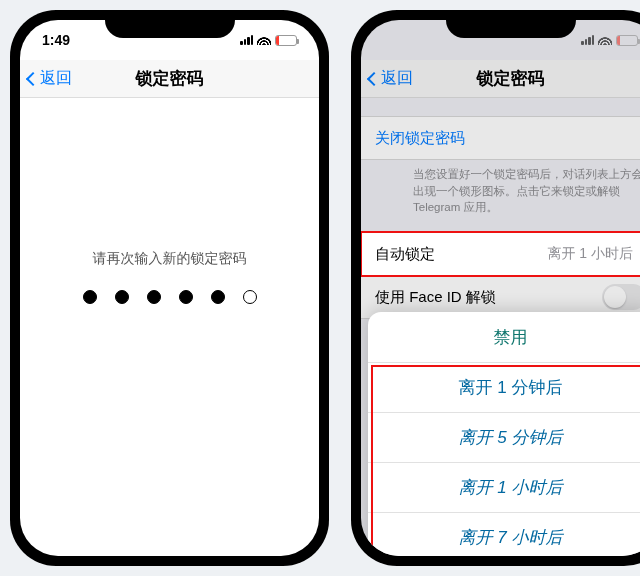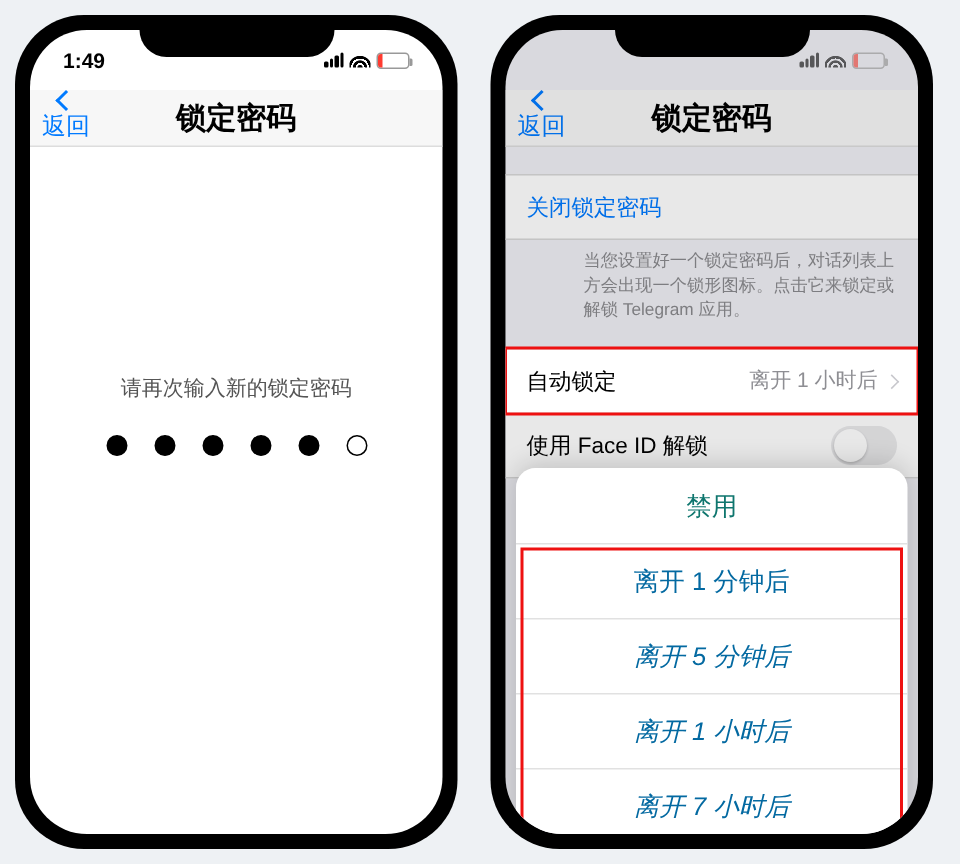--- a/index.html
+++ b/index.html
@@ -1,33 +1,33 @@
 <!DOCTYPE html>
 <html><head>
 <meta charset="utf-8">
 <style>
   * { box-sizing: border-box; margin: 0; padding: 0; }
   body { background: #eef1f4; font-family: -apple-system, "Helvetica Neue", Arial, sans-serif; width: 640px; height: 576px; overflow: hidden; display: flex; gap: 22px; padding: 10px 10px; }
-  .phone { width: 295px; height: 556px; background: #000; border-radius: 46px; padding: 10px; position: relative; flex-shrink: 0; }
+  .phone { width: 319px; height: 556px; background: #000; border-radius: 46px; padding: 10px; position: relative; flex-shrink: 0; }
   .screen { width: 100%; height: 100%; background: #f7f7f7; border-radius: 38px; overflow: hidden; position: relative; }
   .notch { position: absolute; top: 0; left: 50%; transform: translateX(-50%); width: 130px; height: 28px; background: #000; border-bottom-left-radius: 18px; border-bottom-right-radius: 18px; z-index: 10; }
   .statusbar { height: 40px; display: flex; align-items: center; justify-content: space-between; padding: 0 22px; font-size: 14px; font-weight: 600; }
   .status-right { display: flex; align-items: center; gap: 4px; }
   .signal { display: inline-flex; align-items: flex-end; gap: 1px; }
   .signal i { width: 2.5px; background: #000; display: inline-block; border-radius: 1px; }
   .signal i:nth-child(1){height:4px}.signal i:nth-child(2){height:6px}.signal i:nth-child(3){height:8px}.signal i:nth-child(4){height:10px}
   .wifi { width: 14px; height: 10px; position: relative; }
   .wifi::before { content:""; position:absolute; inset:0; background: radial-gradient(circle at 50% 100%, #000 1.5px, transparent 2px), radial-gradient(circle at 50% 100%, transparent 3px, #000 3px, #000 4.5px, transparent 5px), radial-gradient(circle at 50% 100%, transparent 6px, #000 6px, #000 7.5px, transparent 8px); }
   .battery { width: 22px; height: 11px; border: 1px solid #999; border-radius: 3px; position: relative; }
   .battery::after { content:""; position:absolute; right:-3px; top:3px; width:2px; height:5px; background:#999; border-radius:0 1px 1px 0; }
   .battery i { display:block; width:15%; height:100%; background:#ff3b30; border-radius:2px 0 0 2px; }
   .navbar { height: 38px; display: flex; align-items: center; position: relative; padding: 0 8px; border-bottom: 0.5px solid #ddd; background: #f7f7f7; }
-  .back { display: flex; align-items: center; color: #007aff; font-size: 16px; gap: 2px; flex-direction: column; }
+  .back { display: flex; align-items: center; color: #007aff; font-size: 16px; gap: 2px; }
   .chev-left { width: 10px; height: 10px; border-left: 2.2px solid #007aff; border-bottom: 2.2px solid #007aff; transform: rotate(45deg); }
-  .navtitle { position: absolute; left: 0; right: 0; text-align: center; font-size: 20px; font-weight: 600; pointer-events: none; }
+  .navtitle { position: absolute; left: 0; right: 0; text-align: center; font-size: 17px; font-weight: 600; pointer-events: none; }
   .screen.white { background: #fff; }
   .pin-area { position: absolute; top: 48%; left: 0; right: 0; transform: translateY(-50%); text-align: center; }
   .pin-prompt { font-size: 14px; color: #555; margin-bottom: 22px; text-align: center; }
   .dots { display: flex; justify-content: center; gap: 18px; }
   .dot { width: 14px; height: 14px; border-radius: 50%; border: 1.5px solid #000; }
   .dot.filled { background: #000; }
   
   .screen.gray { background: #efeff4; }
   .screen .dim { position:absolute; inset:0; background: rgba(0,0,0,0.09); z-index:5; pointer-events:none; }
   .group { background: #fff; border-top: 0.5px solid #d8d8d8; border-bottom: 0.5px solid #d8d8d8; margin-top: 18px; }

